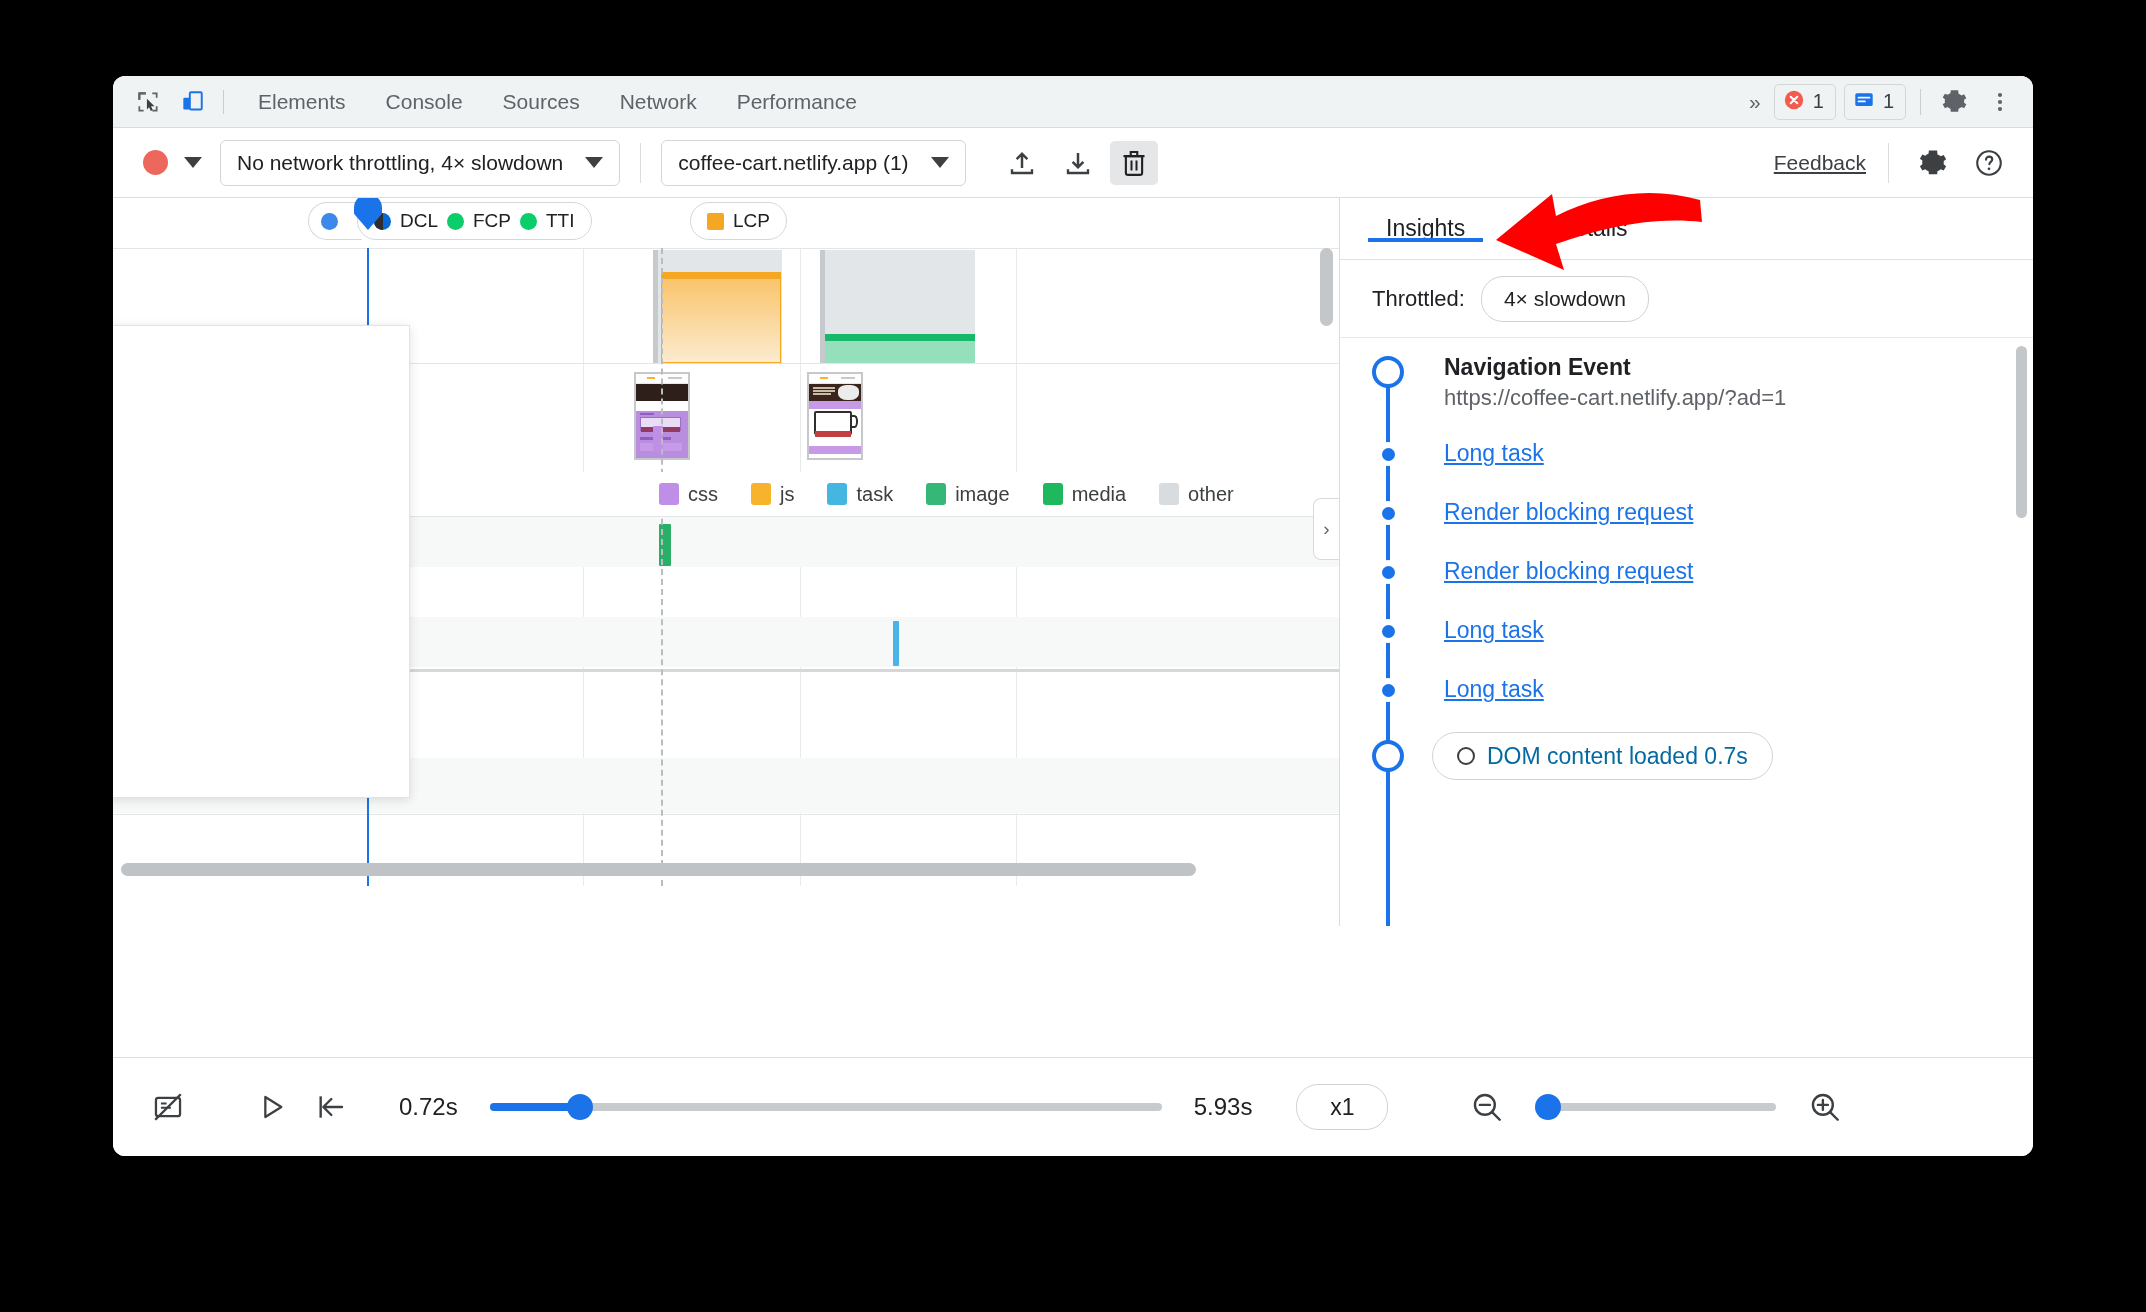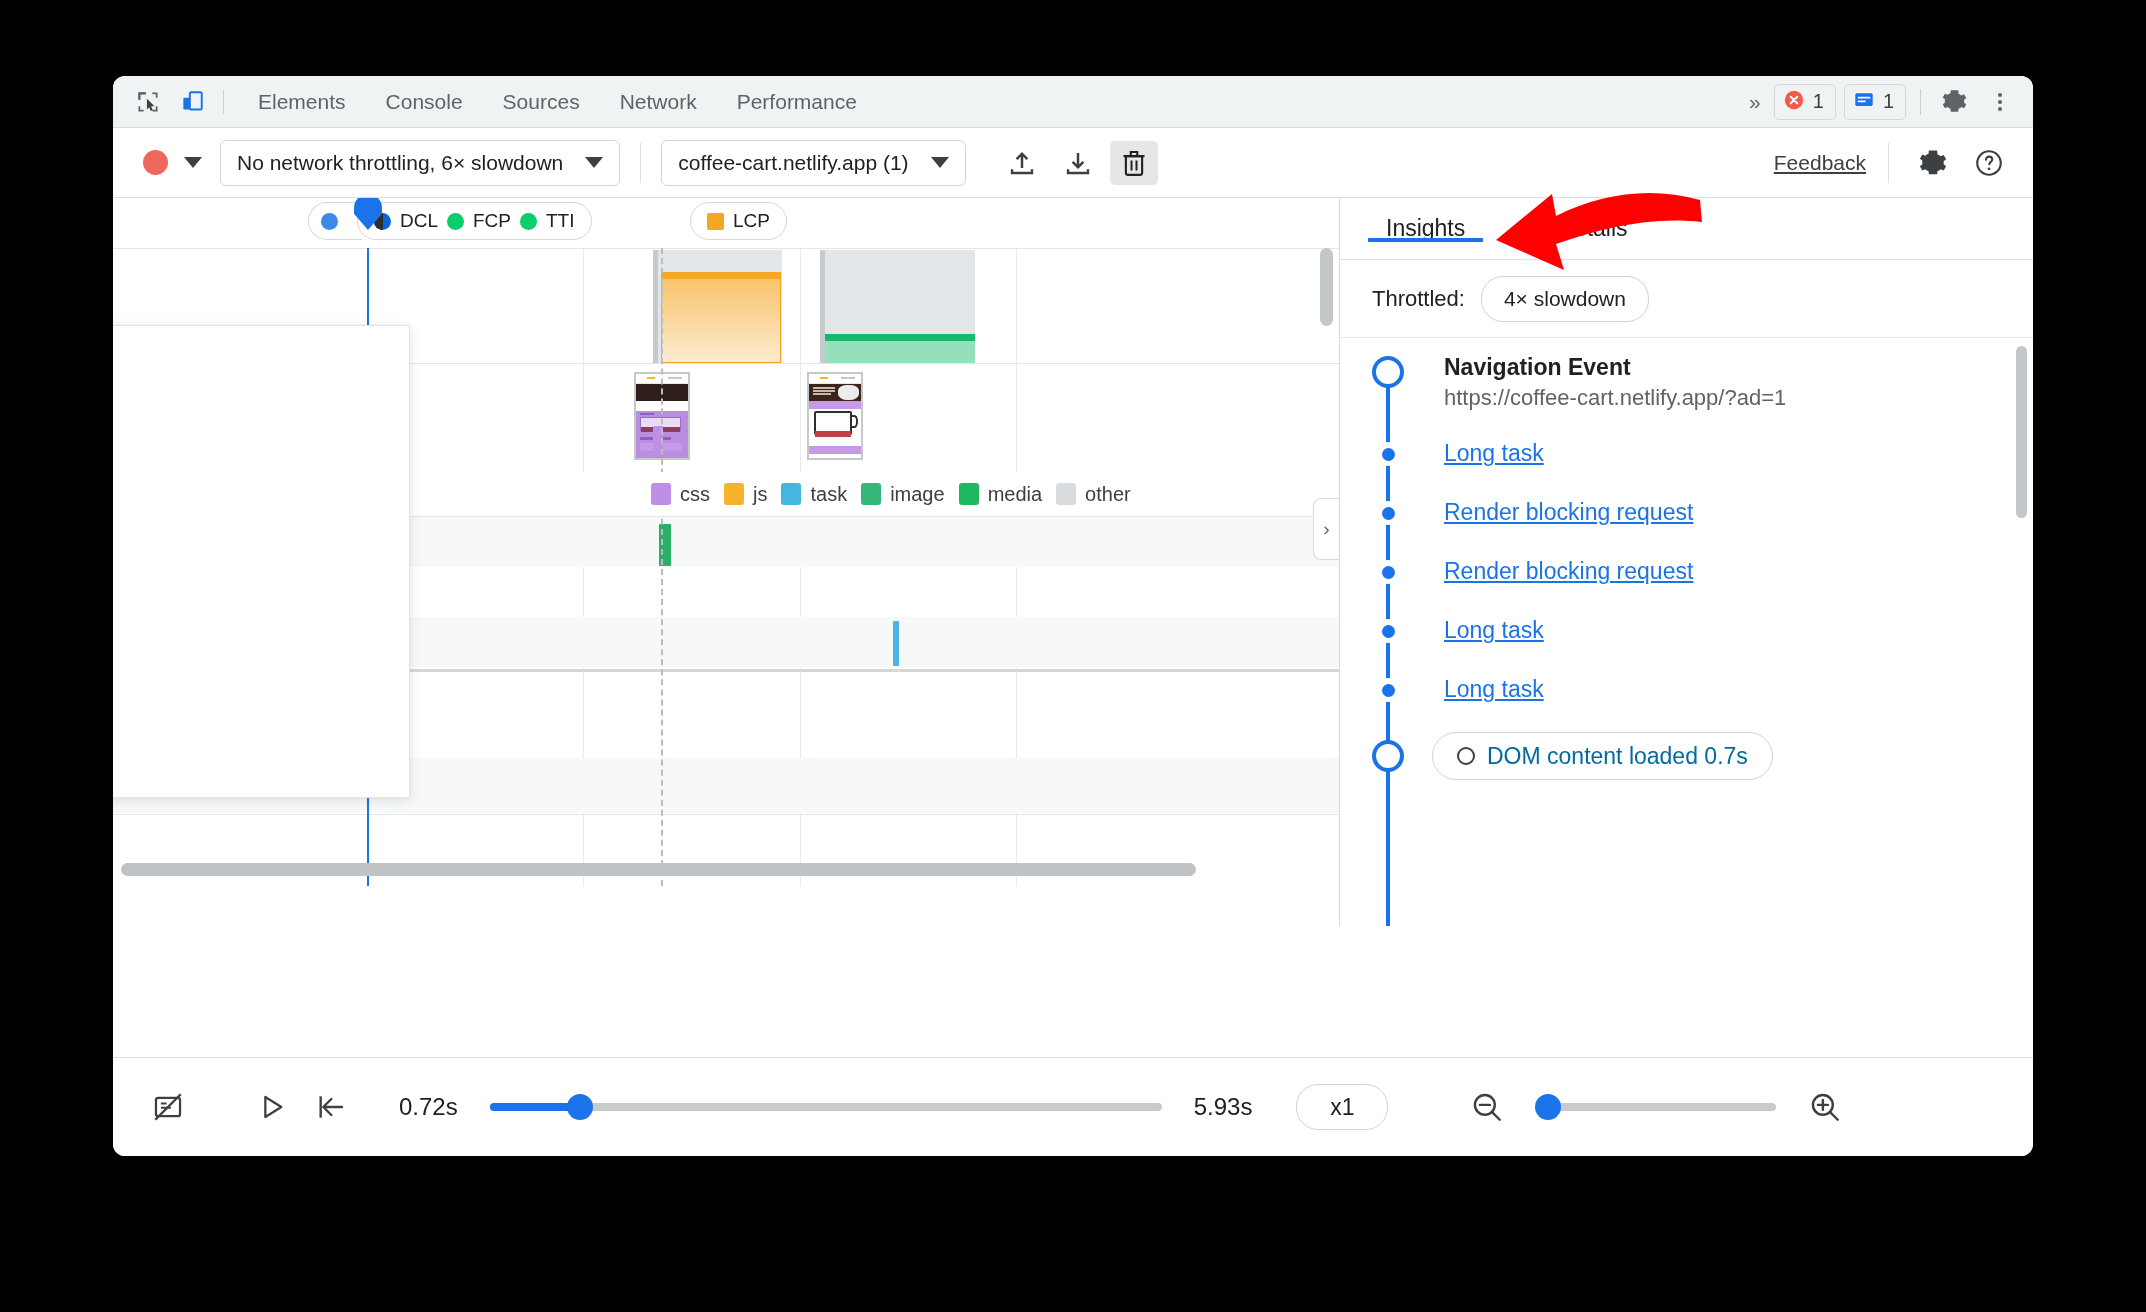--- a/index.html
+++ b/index.html
@@ -153,22 +153,22 @@
     overflow: hidden;
   }
   .thumb .t-nav { height: 12%; background: #fdfdfd; border-bottom: 1px solid #e8e8e8; position:relative;}
   .thumb .t-nav .t-logo { position:absolute; left:22%; top:35%; width:14%; height:22%; background:#f7b32b;}
   .thumb .t-nav .t-links { position:absolute; right:12%; top:38%; width:26%; height:16%; background:#c9c9c9;}
   .thumb .t-hero { height: 20%; background: #3a2520; }
   .thumb .t-white { height: 12%; background: #fff; }
   .thumb .t-grid { background: #b98ede; }
 
   .legend-row {
-    position: absolute; left: 8px; right: 0;
-    height: 44px; display: flex; gap: 14px;
+    position: absolute; left: 16px; right: 0;
+    height: 44px; display: flex; gap: 33px;
     padding-left: 530px; background: #fff; z-index: 14;
   }
   .lg { display: flex; align-items: center; gap: 9px; font-size: 20px; color: #3c4043; }
   .lg i { width: 20px; height: 22px; border-radius: 3px; display: inline-block; }
 
   .track-band { position: absolute; left: 0; right: 0; background: #f7f9f9; }
   .expander { position: absolute; width: 0; height: 0; border-left: 14px solid #5f6368; border-top: 9px solid transparent; border-bottom: 9px solid transparent; }
   .ev { position: absolute; border-radius: 1px; }
 
   .white-overlay {
@@ -334,21 +334,21 @@
           </svg>
         </div>
       </div>
     </div>
 
     <div class="toolbar">
       <div class="rec-dot"></div>
       <div class="caret"></div>
 
       <div class="combo">
-        <span>No network throttling, 6× slowdown</span>
+        <span>No network throttling, 4× slowdown</span>
         <span class="caret"></span>
       </div>
 
       <div class="vsep"></div>
 
       <div class="combo" style="margin-left:0">
         <span>coffee-cart.netlify.app (1)</span>
         <span class="caret"></span>
       </div>
 

